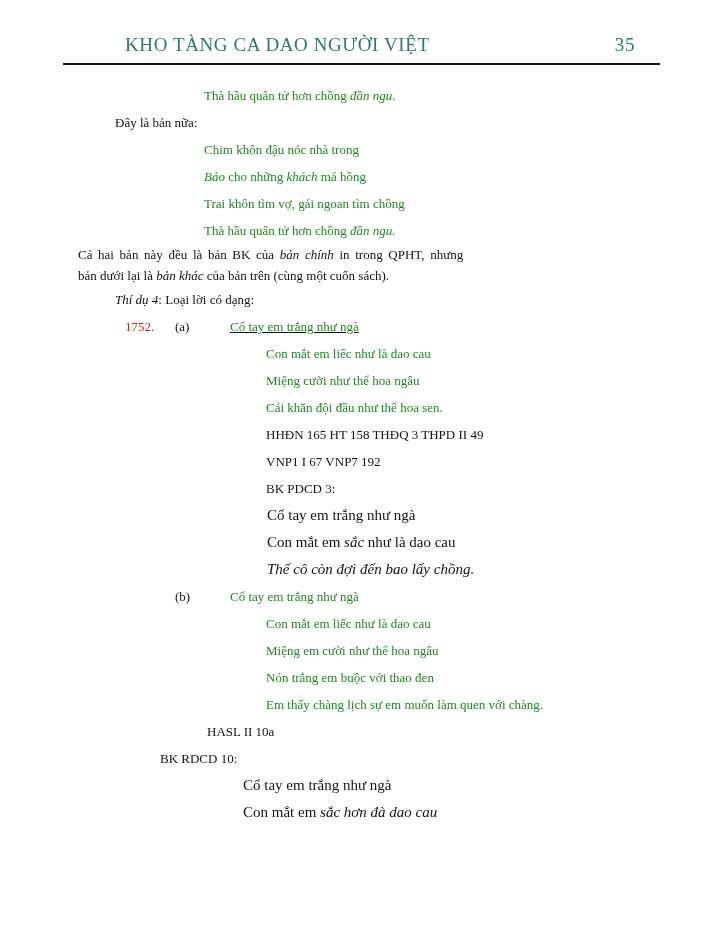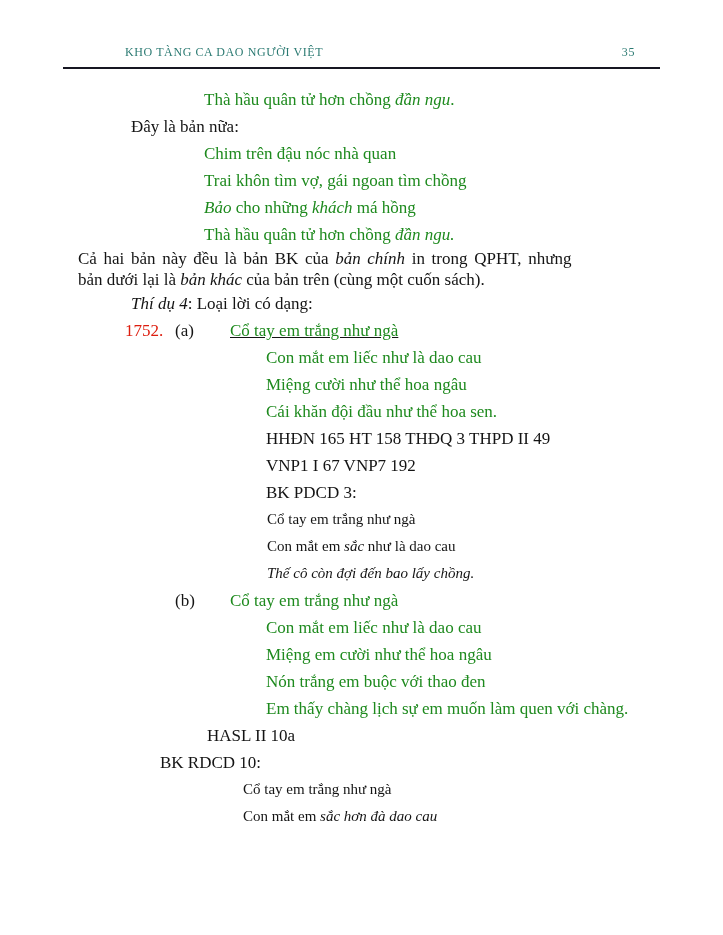--- a/index.html
+++ b/index.html
@@ -3,39 +3,39 @@
 <meta charset="utf-8">
 <style>
   html,body{margin:0;padding:0;background:#e8e8e8;}
   .page{
     width:723px;height:935px;background:#ffffff;position:relative;
     font-family:"Liberation Serif","DejaVu Serif",serif;
     overflow:hidden;margin:0 auto;box-sizing:border-box;
   }
   .header{
     display:flex;justify-content:space-between;align-items:flex-end;
-    margin:0 63px;padding:45px 25px 7px 62px;
+    margin:0 63px;padding:34px 25px 7px 62px;
     border-bottom:2px solid var(--rule,#161622);
     color:var(--teal,#2b7a72);
-    font-size:12px;letter-spacing:0.6px;
+    font-size:19px;letter-spacing:0.6px;
   }
   .htitle{white-space:pre;}
   .hpage{white-space:pre;}
   .body{margin-top:17px;}
-  .line{white-space:pre;font-size:17px;line-height:27px;color:var(--ink,#141414);}
+  .line{white-space:pre;font-size:13px;line-height:27px;color:var(--ink,#141414);}
   .line.green{color:var(--green,#1e8a1e);}
   .seg.it{font-style:italic;}
   .seg.c-red{color:var(--red,#dd1d0e);}
   .seg.c-black{color:var(--ink,#141414);}
   .seg.c-green{color:var(--green,#1e8a1e);}
   .small{font-size:15px;}
   .tight{line-height:21px;}
   .just{word-spacing:2.4px;}
   .l0{padding-left:78px;}
-  .l1{padding-left:87px;margin-left:44px;}
+  .l1{padding-left:115px;}
   .l2{padding-left:204px;}
   .l3{padding-left:230px;margin-left:36px;}
   .l4{padding-left:267px;}
   .l4b{padding-left:243px;}
   .hasl{padding-left:207px;}
   .rdcd{padding-left:160px;}
   .songhead{padding-left:125px;text-decoration:underline;}
   .songhead .seg:nth-child(1){display:inline-block;width:50px;}
   .songhead .seg:nth-child(2){display:inline-block;width:55px;}
   .bhead{padding-left:175px;}
@@ -45,23 +45,23 @@
 <body>
 
 <div class="page" style="--green: #1e8a1e; --teal: #2b7a72; --red: #dd1d0e; --rule: #161622; --ink: #141414; background: rgb(255, 255, 255);">
   <div class="header">
     <span class="htitle">KHO TÀNG CA DAO NGƯỜI VIỆT</span>
     <span class="hpage">35</span>
   </div>
   <div class="body">
       <div class="line l2 green"><span class="seg">Thà hầu quân tử hơn chồng </span><span class="seg it">đần ngu</span><span class="seg">.</span></div>
       <div class="line l1"><span class="seg">Đây là bản nữa:</span></div>
-      <div class="line l2 green"><span class="seg">Chim trên đậu nóc nhà quan</span></div>
+      <div class="line l2 green"><span class="seg">Chim khôn đậu nóc nhà trong</span></div>
+      <div class="line l2 green"><span class="seg it">Bảo</span><span class="seg"> cho những </span><span class="seg it">khách</span><span class="seg"> má hồng</span></div>
       <div class="line l2 green"><span class="seg">Trai khôn tìm vợ, gái ngoan tìm chồng</span></div>
-      <div class="line l2 green"><span class="seg it">Bảo</span><span class="seg"> cho những </span><span class="seg it">khách</span><span class="seg"> má hồng</span></div>
       <div class="line l2 green"><span class="seg">Thà hầu quân tử hơn chồng </span><span class="seg it">đần ngu.</span></div>
       <div class="line l0 tight just"><span class="seg">Cả hai bản này đều là bản BK của </span><span class="seg it">bản chính</span><span class="seg"> in trong QPHT, nhưng</span></div>
       <div class="line l0 tight"><span class="seg">bản dưới lại là </span><span class="seg it">bản khác</span><span class="seg"> của bản trên (cùng một cuốn sách).</span></div>
       <div class="line l1"><span class="seg it">Thí dụ 4</span><span class="seg">: Loại lời có dạng:</span></div>
       <div class="line songhead"><span class="seg c-red">1752.</span><span class="seg c-black">(a)</span><span class="seg c-green">Cổ tay em trắng như ngà</span></div>
       <div class="line l3 green"><span class="seg">Con mắt em liếc như là dao cau</span></div>
       <div class="line l3 green"><span class="seg">Miệng cười như thể hoa ngâu</span></div>
       <div class="line l3 green"><span class="seg">Cái khăn đội đầu như thể hoa sen.</span></div>
       <div class="line l3"><span class="seg">HHĐN 165 HT 158 THĐQ 3 THPD II 49</span></div>
       <div class="line l3"><span class="seg">VNP1 I 67 VNP7 192</span></div>

